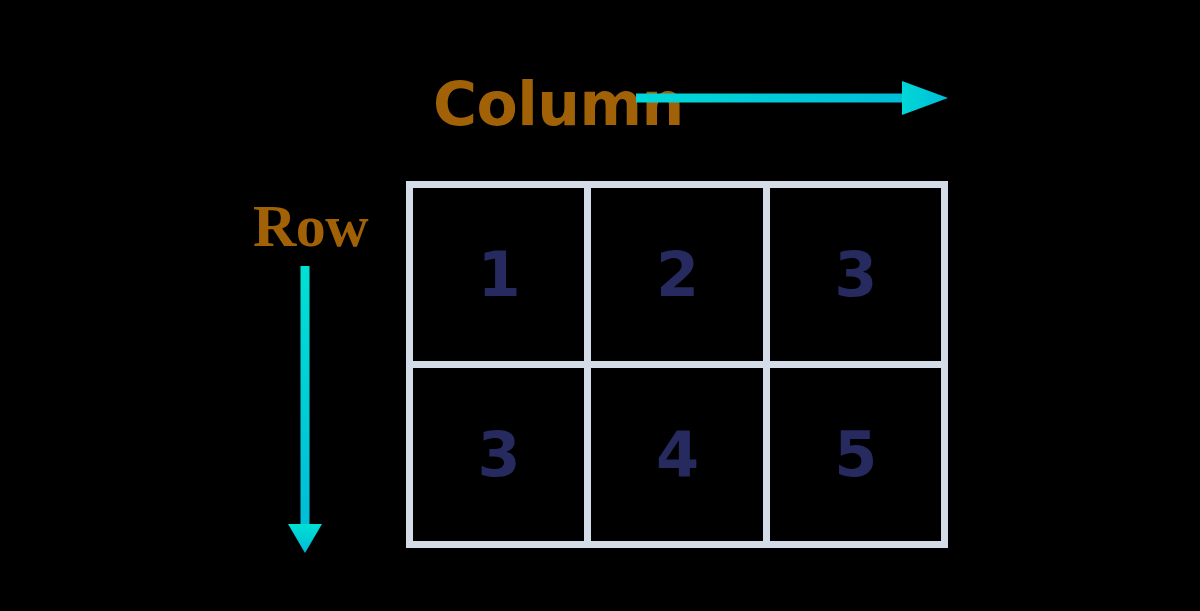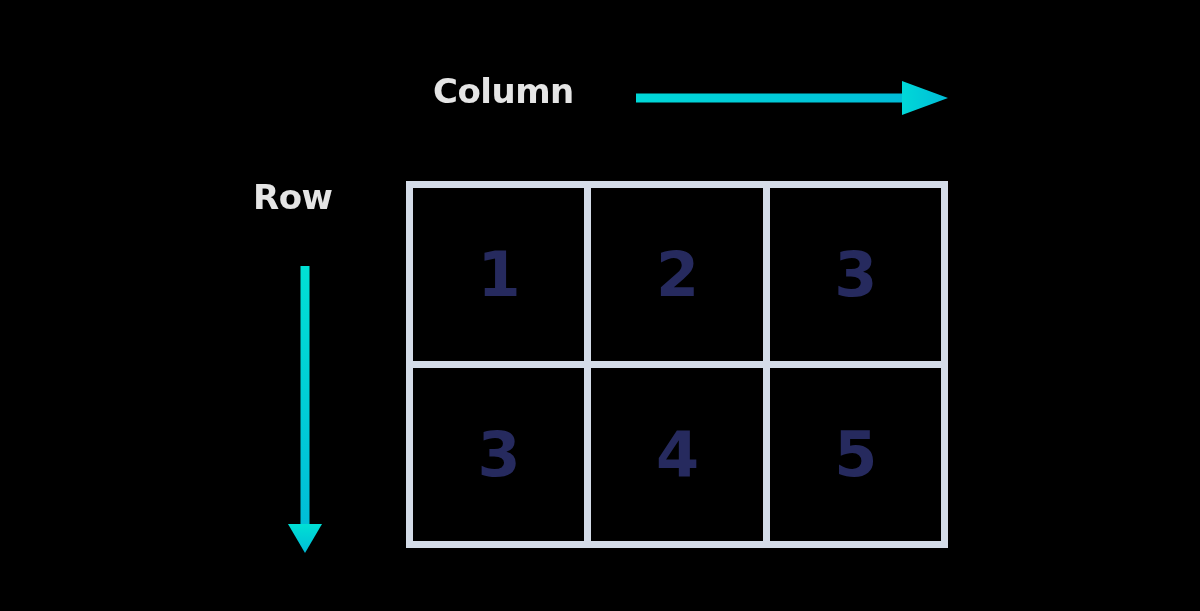--- a/index.html
+++ b/index.html
@@ -19,36 +19,37 @@
   #stage {
     position: relative;
     width: 1200px;
     height: 611px;
     background: #000000;
   }
 
   
   .axis-label {
     position: absolute;
-    color: #e5e5e5;
+    color: #a16207;
     font-family: "DejaVu Sans", sans-serif;
     font-weight: 700;
-    font-size: 34px;
+    font-size: 60px;
     letter-spacing: -0.5px;
     line-height: 1;
     white-space: nowrap;
     user-select: none;
   }
   #column-label {
     left: 433px;
     top: 74px;
   }
   #row-label {
     left: 253px;
-    top: 180px;
+    top: 196px;
+    font-family: Liberation Serif, serif;
   }
 
   
   .arrow-svg {
     position: absolute;
     overflow: visible;
   }
   #column-arrow {
     left: 636px;
     top: 78px;

